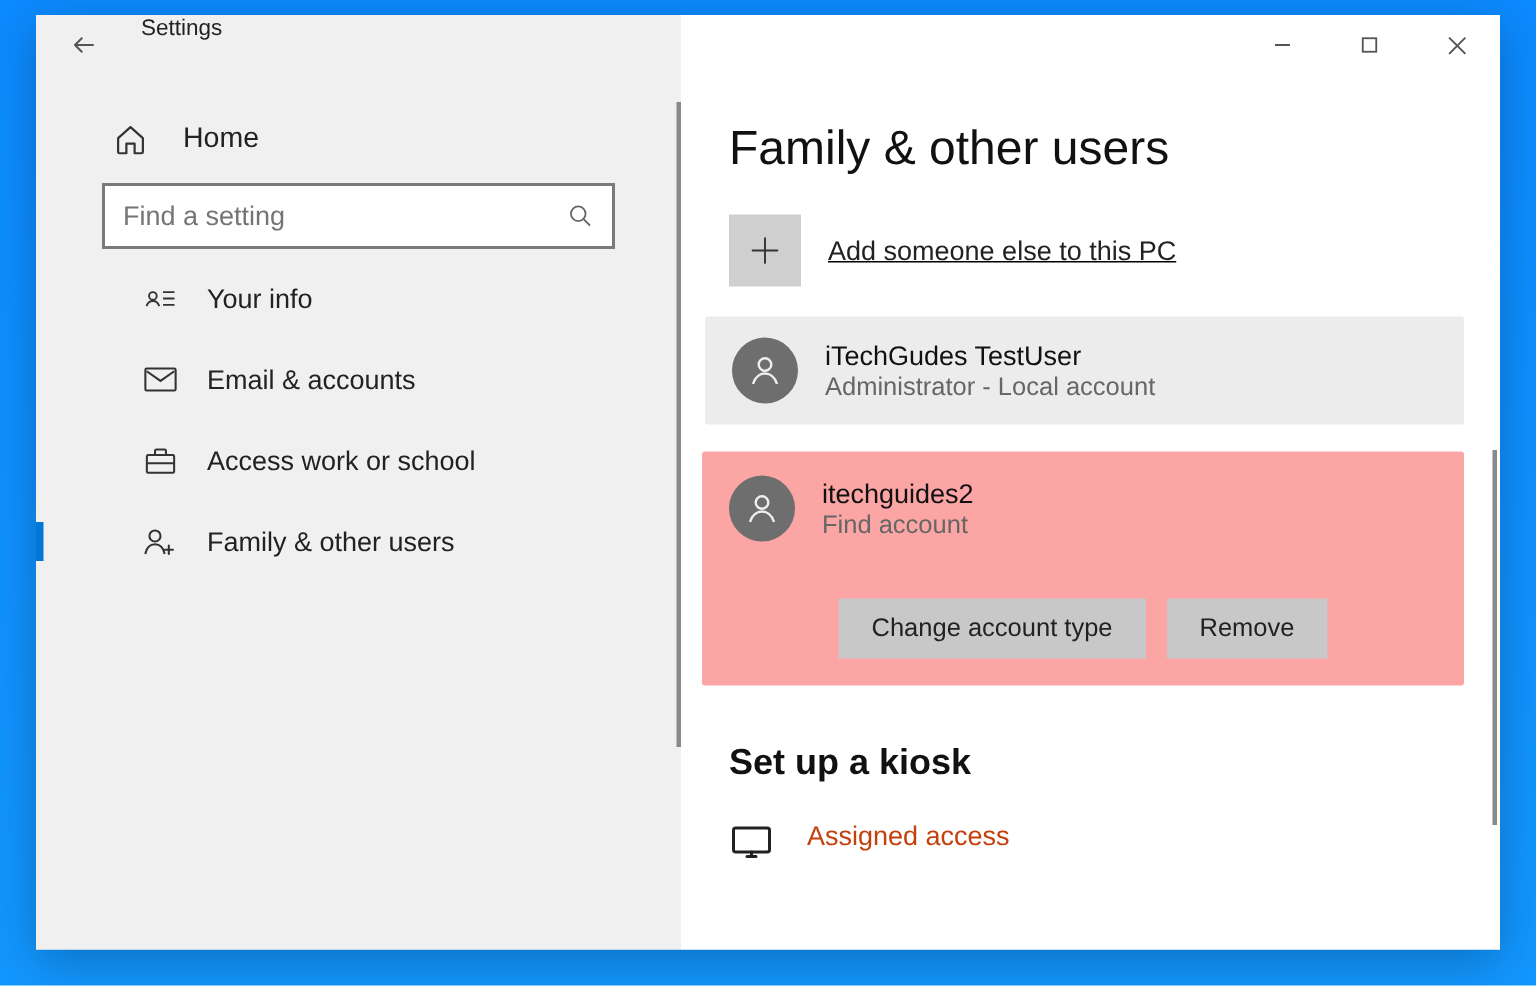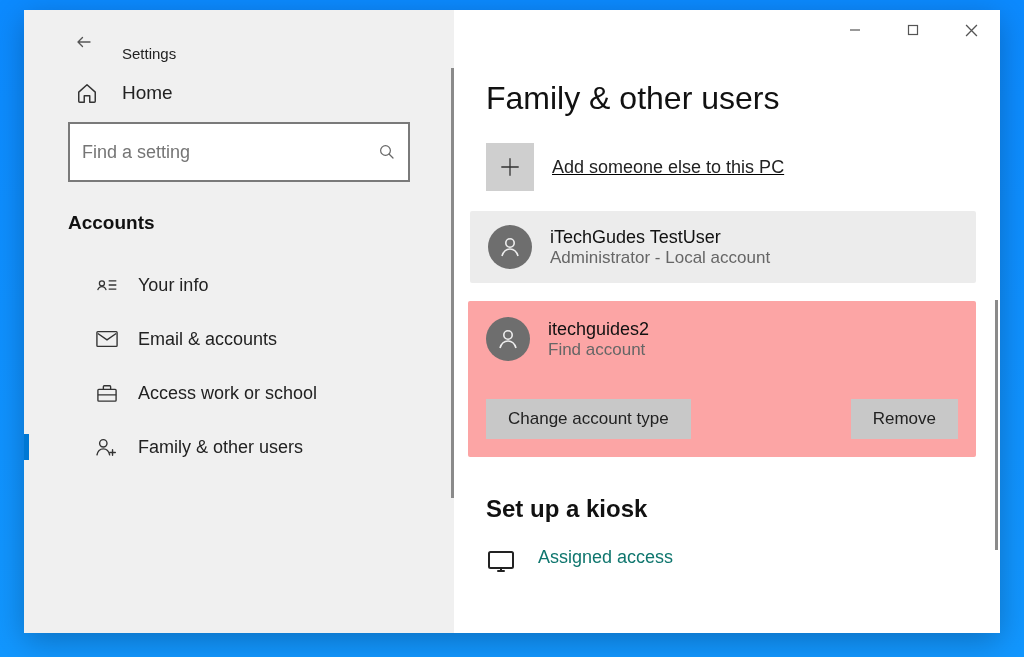--- a/index.html
+++ b/index.html
@@ -27,23 +27,22 @@
   .sidebar {
     width: 430px;
     background: #f0f0f0;
     display: flex;
     flex-direction: column;
     position: relative;
   }
   .titlebar {
     height: 52px;
     display: flex;
-    align-items: flex-end;
+    align-items: flex-start;
     padding: 0 12px;
-    margin-left: 28px;
   }
   .back-btn {
     width: 40px; height: 40px;
     display:flex;align-items:center;justify-content:center;
     color:#555;
   }
   .title-text {
     margin-left: 18px;
     font-size: 15px;
     color:#222;
@@ -53,21 +52,21 @@
     align-items:center;
     gap: 22px;
     padding: 20px 12px 18px 50px;
     font-size: 19px;
     color:#222;
     cursor:default;
   }
   .icon-slot { width:26px; display:flex; justify-content:center; color:#333; }
   .search-wrap {
     margin: 0 44px 0 44px;
-    height: 60px;
+    height: 44px;
     border: 2px solid #7a7a7a;
     background:#fff;
     display:flex;
     align-items:center;
     padding: 0 12px;
   }
   .search-wrap input {
     flex:1;
     border:none;
     outline:none;
@@ -178,21 +177,21 @@
     width:44px;height:44px;border-radius:50%;
     background:#6e6e6e;
     display:flex;align-items:center;justify-content:center;
     color:#eaeaea;
   }
   .user-lines .uname { font-size:18px; color:#111; }
   .user-lines .urole { font-size:17px; color:#666; }
   .user-actions {
     display:flex;
     gap:14px;
-    justify-content:space-between;
+    justify-content:center;
     padding: 10px 18px 18px 18px;
   }
   .btn {
     background:#c8c8c8;
     border:none;
     height:40px;
     padding:0 22px;
     font-size:17px;
     color:#222;
     cursor:pointer;
@@ -204,21 +203,21 @@
     font-weight:700;
     color:#111;
   }
   .kiosk-row {
     margin-left:32px;
     display:flex;
     align-items:flex-start;
     gap:22px;
   }
   .kiosk-icon { margin-top:2px; }
-  .kiosk-title { font-size:18px; color:#0f766e; }
+  .kiosk-title { font-size:18px; color:#c2410c; }
 
   .content-scroll {
     position:absolute;
     right:2px;
     top:290px;
     width:3px;
     height:250px;
     background:#8a8a8a;
   }
 
@@ -251,21 +250,20 @@
     <div class="search-wrap">
       <input type="text" placeholder="Find a setting" style="">
       <span>
         <svg width="18" height="18" viewBox="0 0 24 24">
             <circle cx="10" cy="10" r="6.5" stroke="#666" stroke-width="1.6" fill="none"></circle>
             <path d="M15 15l5 5" stroke="#666" stroke-width="1.6" stroke-linecap="round"></path>
           </svg>
       </span>
     </div>
 
-    <div class="section-header">Accounts</div>
 
     <div class="nav-list">
       <div class="nav-item">
         <span class="icon-slot">
           <svg width="22" height="18" viewBox="0 0 26 20">
               <circle cx="7" cy="8" r="3" stroke="#333" stroke-width="1.5" fill="none"></circle>
               <path d="M2 16c1-3 3-4 5-4s4 1 5 4" stroke="#333" stroke-width="1.5" fill="none"></path>
               <path d="M15 5h9M15 10h9M15 15h9" stroke="#333" stroke-width="1.5"></path>
             </svg>
         </span>

